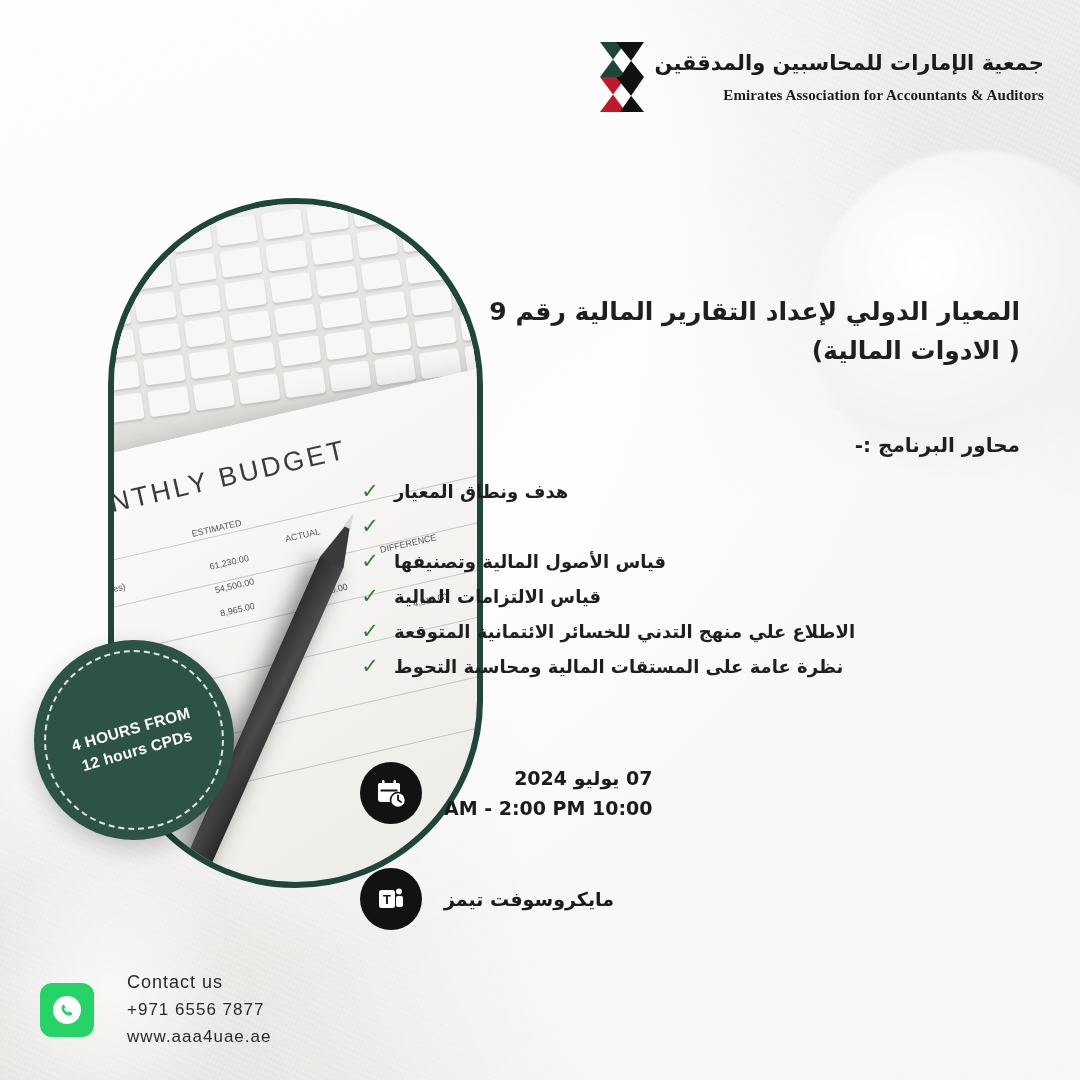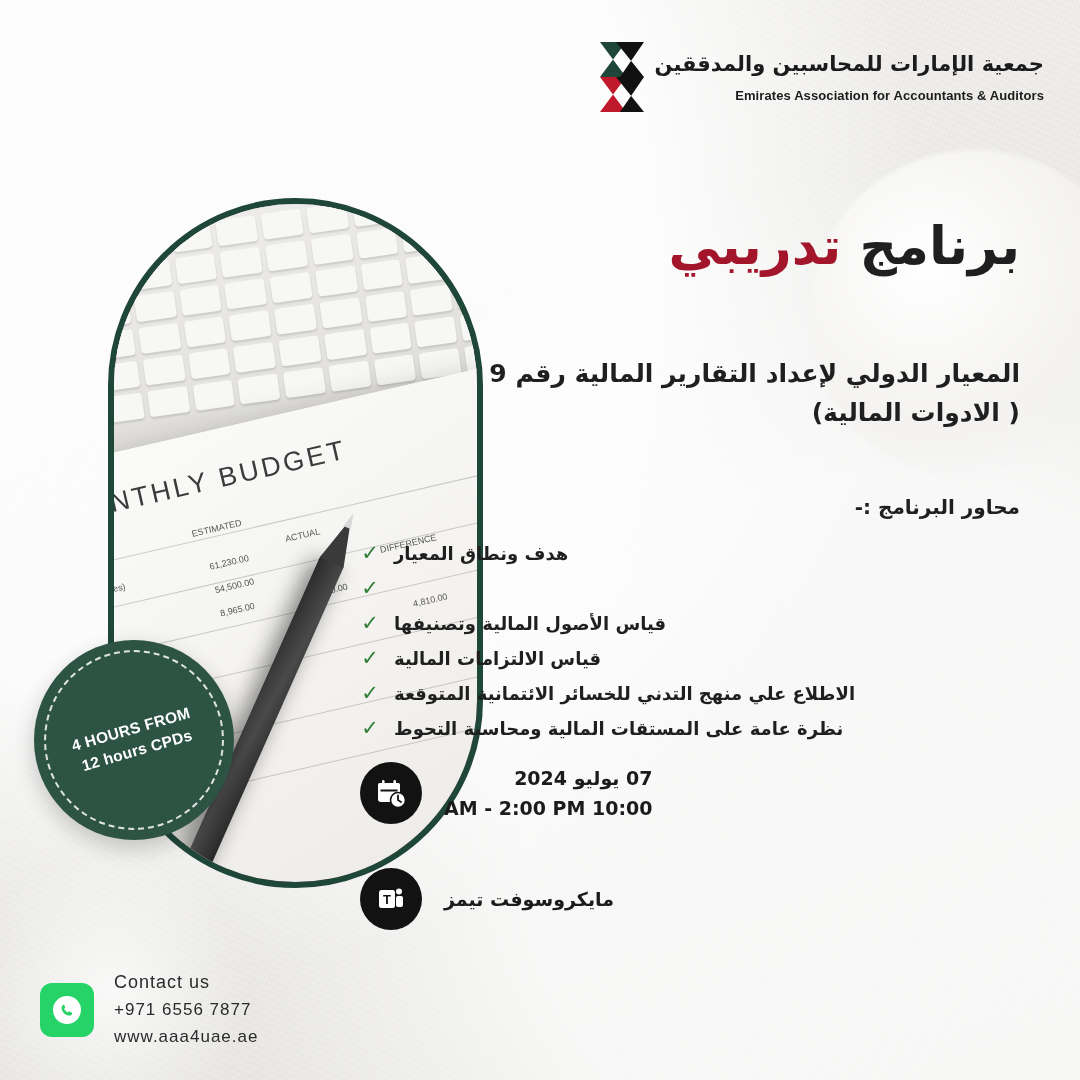--- a/index.html
+++ b/index.html
@@ -44,22 +44,22 @@
     position: absolute; top: 38px; right: 36px;
     display: flex; align-items: center; gap: 7px;
     direction: rtl;
   }
   .logo-text { text-align: right; }
   .logo-ar {
     font-size: 21px; font-weight: bold; color: #1b1b1b; letter-spacing: .2px;
     line-height: 1.25;
   }
   .logo-en {
-    font-size: 13px; font-weight: bold; color: #1b1b1b; margin-top: 11px;
-    font-family: Liberation Sans, sans-serif;
+    font-size: 15px; font-weight: bold; color: #1b1b1b; margin-top: 11px;
+    font-family: Liberation Serif, serif;
     letter-spacing: .1px;
   }
   .logo-mark { width: 78px; height: 78px; position: relative; }
 
   
   .arch {
     position: absolute;
     left: 108px; top: 198px;
     width: 375px; height: 690px;
     border: 6px solid #1f4739;
@@ -173,21 +173,21 @@
   .info-row + .info-row { margin-top: 44px; }
   .circ {
     width: 62px; height: 62px; border-radius: 50%; background: #121212;
     display: flex; align-items: center; justify-content: center; flex: none;
   }
   .info-text { text-align: right; }
   .info-l1 { font-size: 19px; font-weight: bold; color: #1b1b1b; }
   .info-l2 { font-size: 19px; font-weight: bold; color: #1b1b1b; margin-top: 8px; }
 
   
-  .contact { position: absolute; left: 40px; bottom: 30px; display: flex; align-items: center; gap: 20px; direction: ltr;}
+  .contact { position: absolute; left: 40px; bottom: 30px; display: flex; align-items: center; gap: 33px; direction: ltr;}
   .wa {
     width: 54px; height: 54px; border-radius: 12px; background: #25D366;
     display:flex; align-items:center; justify-content:center; flex:none;
   }
   .contact-lines { font-family: "Liberation Sans", sans-serif; color: #2a2a2a; }
   .contact-lines div { font-size: 17px; letter-spacing: 1px; line-height: 1.55; }
   .contact-lines .first { font-size: 18px; }
 </style>
 </head>
 <body>
@@ -303,24 +303,20 @@
 </div>
 
 <div class="badge">
   <div class="badge-text">
     <div>4 HOURS FROM</div>
     <div>12 hours CPDs</div>
   </div>
 </div>
 
 <div class="content">
-  <div class="headline">
-    <span>برنامج</span>
-    <span class="accent">تدريبي</span>
-  </div>
 
   <div class="subtitle">
     <div>المعيار الدولي لإعداد التقارير المالية رقم 9</div>
     <div>( الادوات المالية)</div>
   </div>
 
   <div class="axes-title">محاور البرنامج :-</div>
 
   <div class="axes">
     <div class="axis-item">

